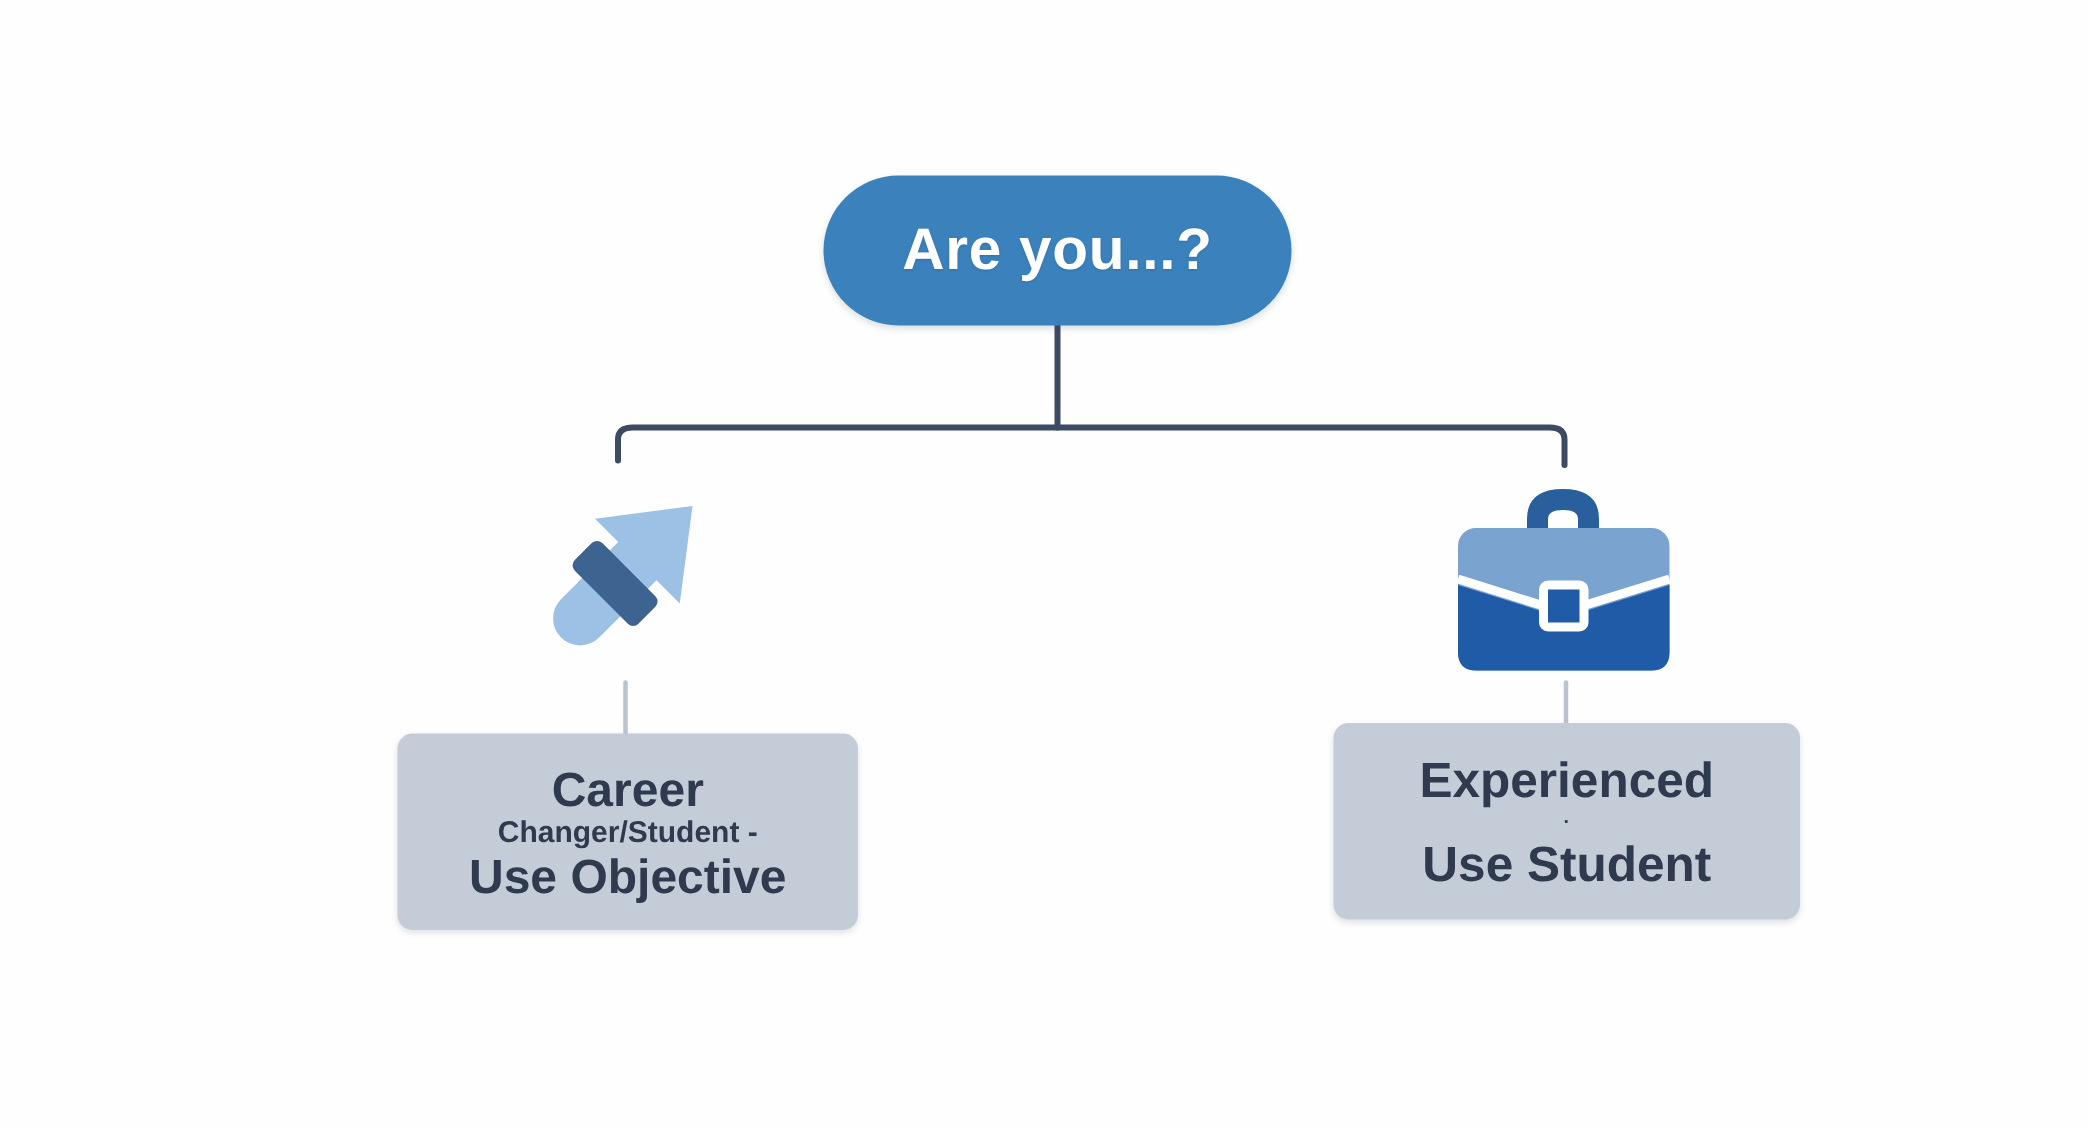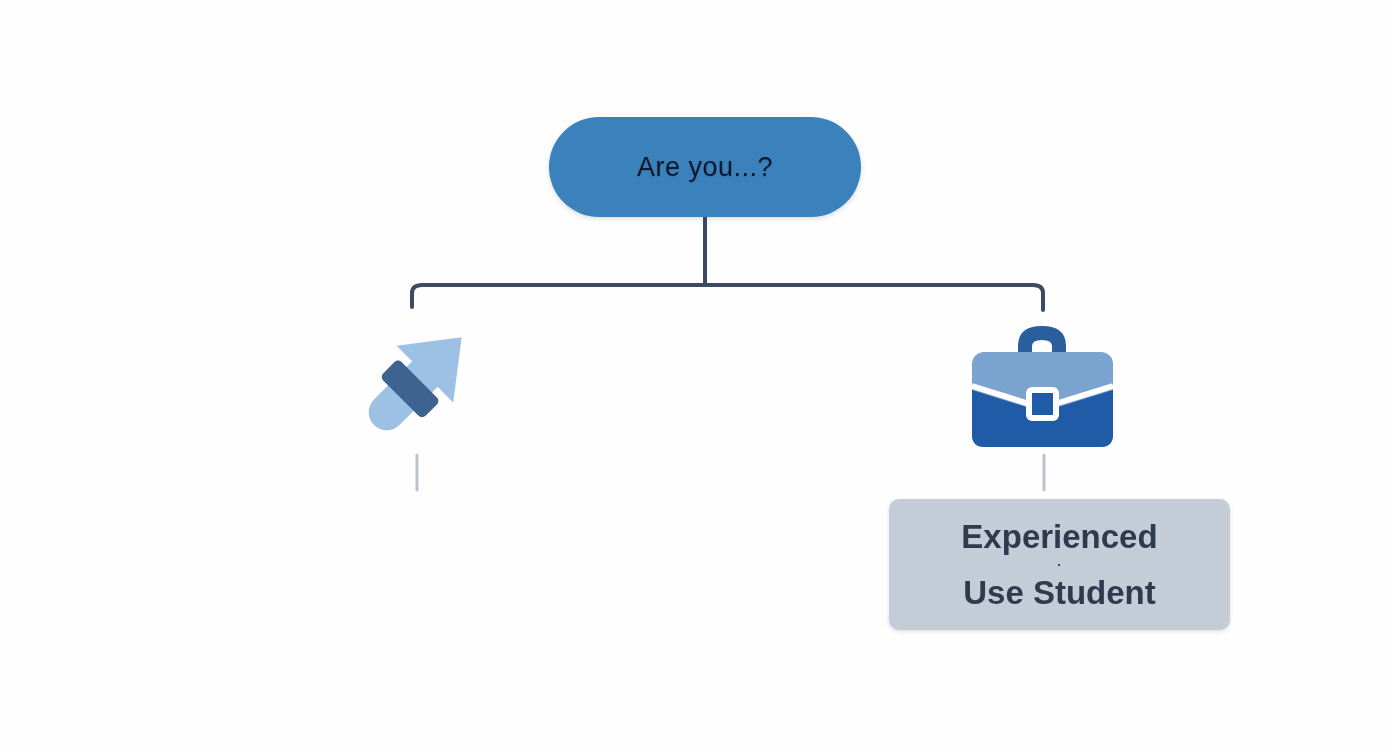--- a/index.html
+++ b/index.html
@@ -37,40 +37,40 @@
     width: 312px;
     height: 100px;
     border-radius: 50px;
     background: #3b82bd;
     box-shadow: 0 2px 5px rgba(40,70,100,0.18);
     display: flex;
     align-items: center;
     justify-content: center;
   }
   .root-label {
-    color: #0f172a;
-    font-size: 27px;
-    font-weight: normal;
+    color: #ffffff;
+    font-size: 39px;
+    font-weight: bold;
     letter-spacing: 0.5px;
     text-shadow: 0 1px 2px rgba(30,60,90,0.25);
   }
 
   
   .leaf-box {
     position: absolute;
     border-radius: 10px;
     background: #c4cdd7;
     box-shadow: 0 2px 4px rgba(60,80,100,0.16);
     display: flex;
     flex-direction: column;
     align-items: center;
     justify-content: center;
   }
   #leaf-left  { left: 265px; top: 489px; width: 307px; height: 131px; }
-  #leaf-right { left: 889px; top: 499px; width: 341px; height: 131px; justify-content: center; }
+  #leaf-right { left: 889px; top: 482px; width: 311px; height: 131px; justify-content: center; }
 
   .leaf-inner {
     position: relative;
     width: 100%;
     text-align: center;
     color: #2f3a4f;
     white-space: nowrap;
   }
   .line-1 {
     font-size: 32px;
@@ -143,20 +143,27 @@
       <rect x="17" y="40" width="141" height="95" rx="12" fill="#7ba3d0"></rect>
 
       <path d="M 17 78 L 87 100 L 158 78 L 158 123 Q 158 135 146 135 L 29 135 Q 17 135 17 123 Z" fill="#1f5ba6"></path>
 
       <path d="M 17 74 L 87 96 L 158 74" fill="none" stroke="#ffffff" stroke-width="6" stroke-linejoin="round"></path>
 
       <rect x="74" y="78" width="27" height="28" rx="3" fill="#1f5ba6" stroke="#ffffff" stroke-width="6"></rect>
     </svg>
   </div>
 
+  <div class="leaf-box" id="leaf-left">
+    <div class="leaf-inner">
+      <div class="line-1">Career</div>
+      <div class="line-2-small">Changer/Student -</div>
+      <div class="line-3">Use Objective</div>
+    </div>
+  </div>
 
   <div class="leaf-box" id="leaf-right">
     <div class="leaf-inner">
       <div class="line-1">Experienced</div>
       <div class="line-2-dot">·</div>
       <div class="line-3">Use Student</div>
     </div>
   </div>
 
 </div>

